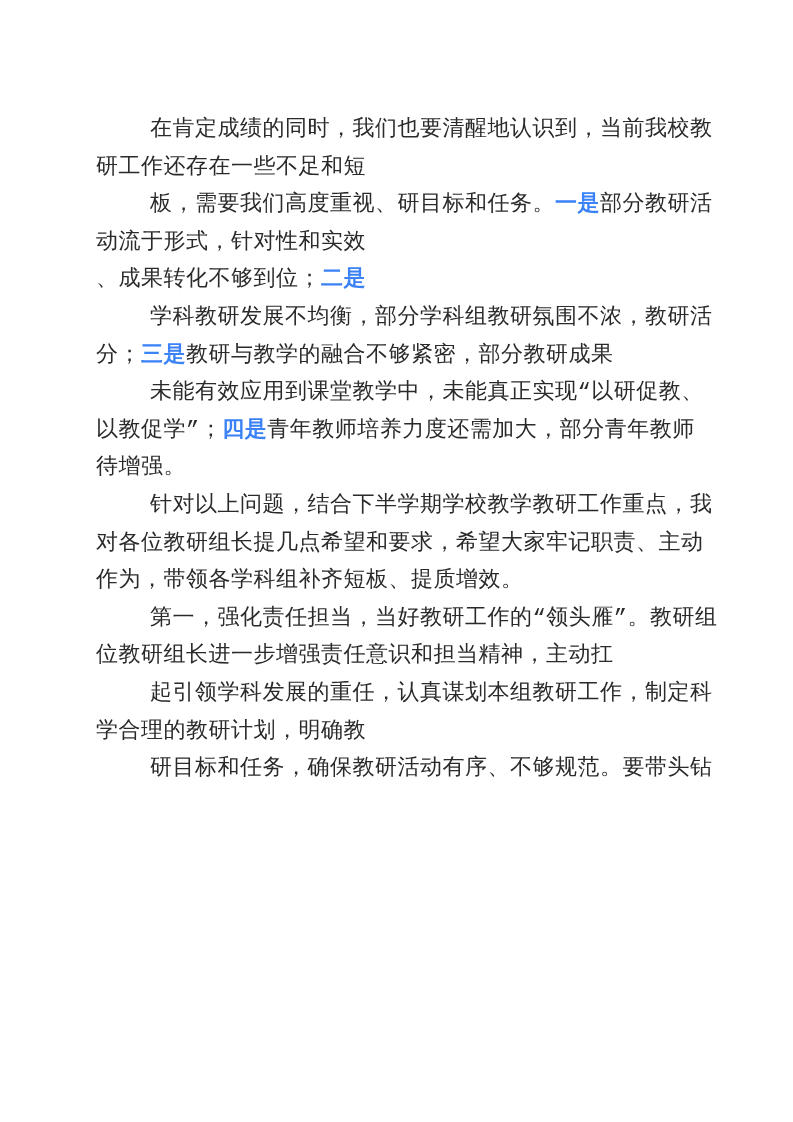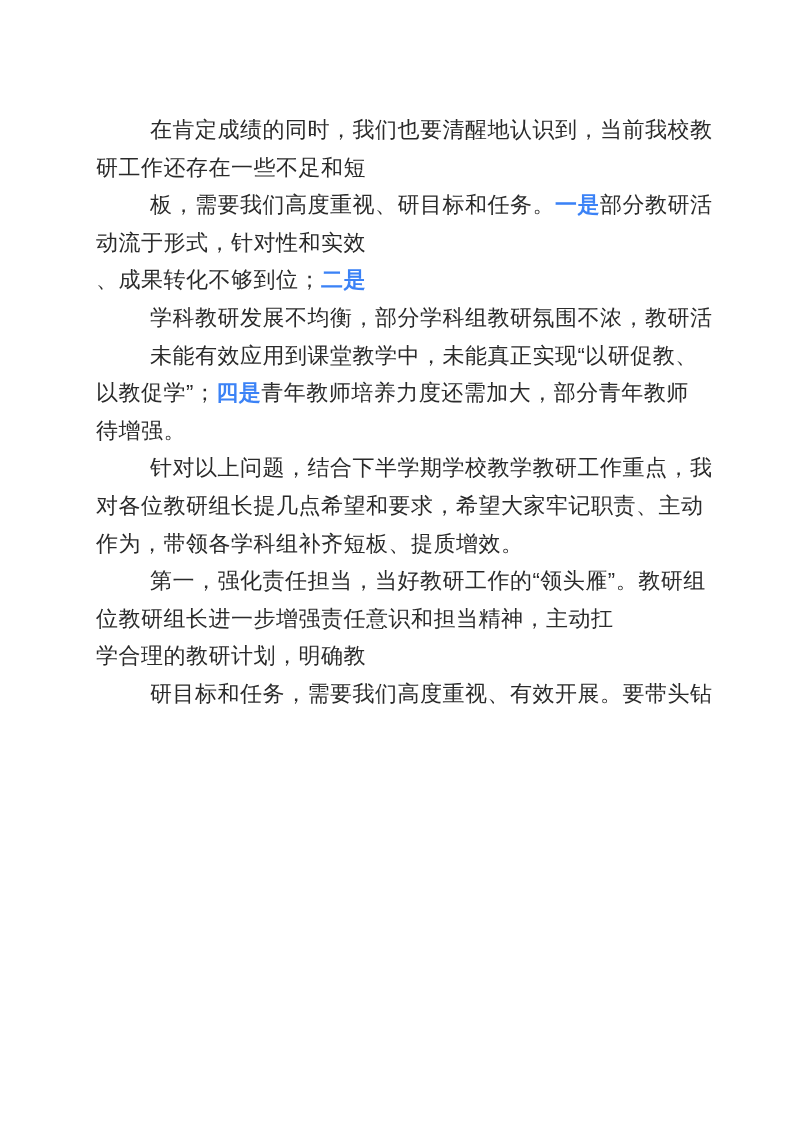--- a/index.html
+++ b/index.html
@@ -6,21 +6,21 @@
     margin: 0;
     padding: 0;
     background: #ffffff;
   }
   .page {
     position: relative;
     width: 793px;
     height: 920px;
     background: #ffffff;
     overflow: hidden;
-    font-family: Liberation Sans, sans-serif;
+    font-family: Liberation Mono, monospace;
   }
   .doc-body {
     position: absolute;
     top: 111px;
     left: 96px;
     width: 610px;
     color: #2a2a2a;
     font-size: 22px;
     line-height: 37.6px;
     letter-spacing: 0.5px;
@@ -61,29 +61,31 @@
 
 <div class="page">
 
   <div class="doc-body">
       <div class="line indent"><span class="">在肯定成绩的同时，我们也要清醒地认识到，当前我校教</span></div>
       <div class="line"><span class="">研工作还存在一些不足和短</span></div>
       <div class="line indent"><span class="">板，需要我们高度重视、研目标和任务。</span><span class="bold">一是</span><span class="">部分教研活</span></div>
       <div class="line"><span class="">动流于形式，针对性和实效</span></div>
       <div class="line"><span class="">、成果转化不够到位；</span><span class="bold">二是</span></div>
       <div class="line indent"><span class="">学科教研发展不均衡，部分学科组教研氛围不浓，教研活</span></div>
+      <div class="line"><span class="">分；</span><span class="bold">三是</span><span class="">教研与教学的融合不够紧密，部分教研成果</span></div>
       <div class="line indent"><span class="">未能有效应用到课堂教学中，未能真正实现“以研促教、</span></div>
       <div class="line"><span class="">以教促学”；</span><span class="bold">四是</span><span class="">青年教师培养力度还需加大，部分青年教师</span></div>
       <div class="line"><span class="">待增强。</span></div>
       <div class="line indent"><span class="">针对以上问题，结合下半学期学校教学教研工作重点，我</span></div>
       <div class="line"><span class="">对各位教研组长提几点希望和要求，希望大家牢记职责、主动</span></div>
       <div class="line"><span class="">作为，带领各学科组补齐短板、提质增效。</span></div>
       <div class="line indent"><span class="">第一，强化责任担当，当好教研工作的“领头雁”。教研组</span></div>
       <div class="line"><span class="">位教研组长进一步增强责任意识和担当精神，主动扛</span></div>
+      <div class="line indent"><span class="">起引领学科发展的重任，认真谋划本组教研工作，制定科</span></div>
       <div class="line"><span class="">学合理的教研计划，明确教</span></div>
-      <div class="line indent"><span class="">研目标和任务，需要我们高度重视、有效开展。要带头钻</span></div>
+      <div class="line indent"><span class="">研目标和任务，确保教研活动有序、不够规范。要带头钻</span></div>
     </div>
 
   <div class="footer">
     <span class="dash">—</span><span class="num">3</span><span class="dash">—</span>
   </div>
 
 </div>
 
 </body></html>

